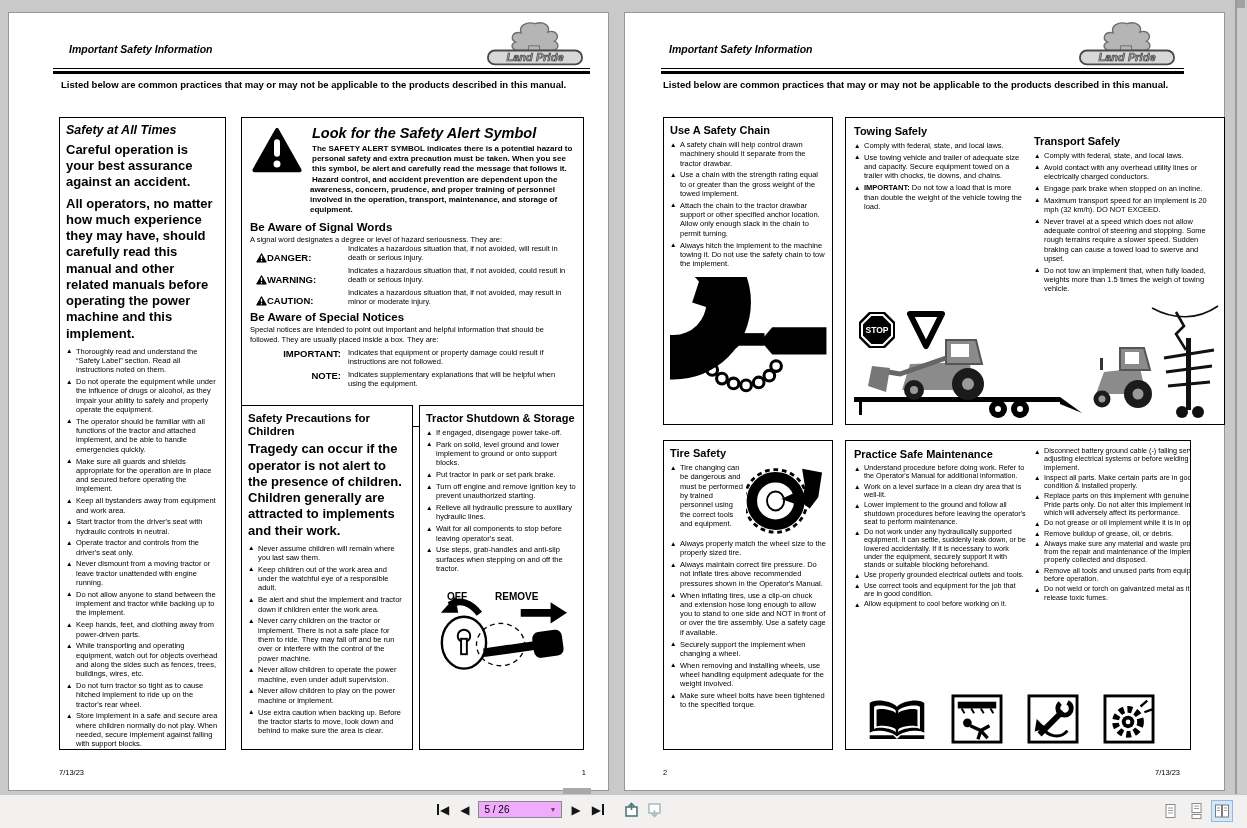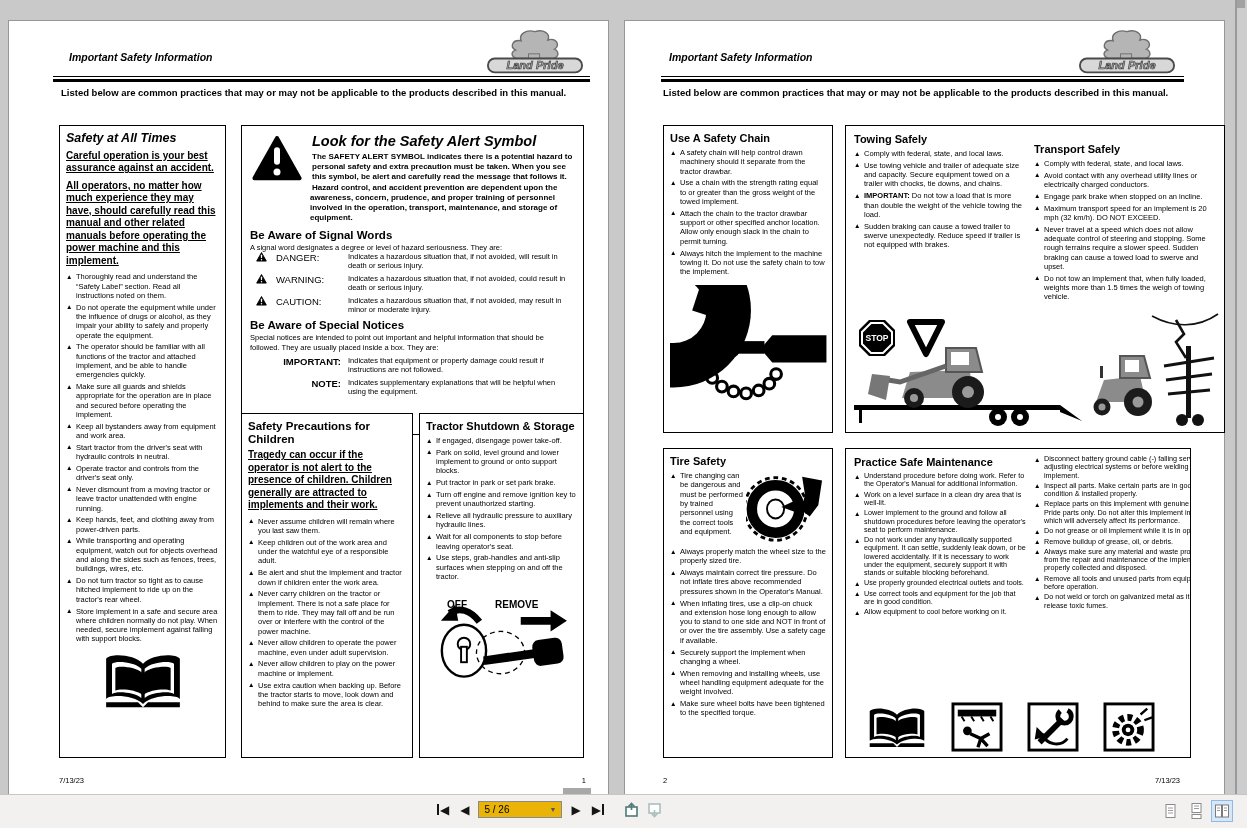--- a/index.html
+++ b/index.html
@@ -1,53 +1,53 @@
 <!DOCTYPE html>
 <html><head>
 <meta charset="utf-8">
 <style>
   html,body{margin:0;padding:0;background:#b9b9b9;}
   .stage{position:relative;width:1247px;height:828px;background:#c9c9c9;overflow:hidden;
          font-family:"Liberation Sans",sans-serif;color:#000;}
-  .page{position:absolute;top:20px;width:601px;height:779px;background:#fff;
+  .page{position:absolute;top:12px;width:601px;height:779px;background:#fff;
         border:1px solid #979797;box-sizing:border-box;}
   #pageL{left:8px;} #pageR{left:624px;}
   .abs{position:absolute;}
   .hdr-title{font-style:italic;font-weight:bold;font-size:10.5px;}
   .rule-thin{height:1px;background:#000;}
   .rule-thick{height:3px;background:#000;}
   .intro{font-weight:bold;font-size:9.5px;line-height:1.2;}
   .box{position:absolute;border:1px solid #000;background:#fff;box-sizing:border-box;
        padding:5px 6px;overflow:hidden;}
   .btitle{font-weight:bold;font-size:11px;line-height:1.1;margin:1px 0 4px;}
   .btitle.it{font-style:italic;font-size:12.5px;}
-  .lead{font-weight:bold;font-size:10px;line-height:1.25;margin:0 0 5px;text-decoration:underline;}
+  .lead{font-weight:bold;font-size:13px;line-height:1.25;margin:0 0 5px;}
   .sm{font-size:7.5px;line-height:1.25;}
   .b{position:relative;padding-left:10px;margin:0 0 2.5px;font-size:7.5px;line-height:1.24;}
   .b::before{content:"▲";position:absolute;left:0;top:0.5px;font-size:6.5px;}
   .dense .b{font-size:7.2px;line-height:1.15;margin-bottom:2px;}
   .alert-title{font-style:italic;font-weight:bold;font-size:14.5px;margin:0 0 3px;}
   .alert-body{font-weight:bold;font-size:8px;line-height:1.28;}
   .h2{font-weight:bold;font-size:11.5px;margin:5px 0 2px;}
   .sigrow{display:flex;margin:0 0 3px;}
-  .siglab{width:98px;display:flex;align-items:flex-start;gap:9px;font-weight:normal;
+  .siglab{width:98px;display:flex;align-items:flex-end;gap:0;font-weight:bold;
           font-size:9.5px;flex:none;padding-left:6px;box-sizing:border-box;}
   .sigtxt{flex:1;font-size:7.5px;line-height:1.25;}
   .notlab{width:98px;flex:none;text-align:right;font-weight:bold;font-size:9.5px;
           padding-right:7px;box-sizing:border-box;}
   .footer{font-size:7.5px;}
   .colT{position:absolute;top:6px;}
   
   .toolbar{position:absolute;left:0;bottom:0;width:1247px;height:33px;background:#f2f1ef;
            border-top:1px solid #c6c6c6;}
   .navgrp{position:absolute;left:435px;top:6px;display:flex;align-items:center;gap:7px;}
   .navbtn{display:flex;align-items:center;gap:1px;cursor:pointer;padding:1px 2px;}
   .tri{font-size:12px;line-height:1;color:#151515;}
   .bar{display:inline-block;width:2px;height:11px;background:#151515;}
-  .pagebox{width:84px;height:17px;background:#eab308;border:1px solid #8a8a8a;display:flex;
+  .pagebox{width:84px;height:17px;background:#f0abfc;border:1px solid #8a8a8a;display:flex;
            align-items:center;font-size:10px;padding:0 5px;box-sizing:border-box;cursor:pointer;}
   .pagebox .caret{margin-left:auto;font-size:7px;color:#555;}
   .viewgrp{position:absolute;right:14px;top:5px;display:flex;gap:4px;align-items:center;}
   .vbtn{width:20px;height:20px;display:flex;align-items:center;justify-content:center;
         border:1px solid transparent;cursor:pointer;}
   .vbtn.active{background:#d6e7f8;border:1px solid #8fb9e6;}
   .histgrp{display:flex;gap:6px;margin-left:10px;align-items:center;}
   
   .vscroll{position:absolute;right:0;top:0;width:10px;height:795px;background:#cdcdcd;
            border-left:2px solid #9a9a9a;cursor:pointer;}
@@ -78,20 +78,21 @@
       <p class="lead">Careful operation is your best assurance against an accident.</p>
       <p class="lead">All operators, no matter how much experience they may have, should carefully read this manual and other related manuals before operating the power machine and this implement.</p>
       <div class="b">Thoroughly read and understand the “Safety Label” section. Read all instructions noted on them.</div>
       <div class="b">Do not operate the equipment while under the influence of drugs or alcohol, as they impair your ability to safely and properly operate the equipment.</div>
       <div class="b">The operator should be familiar with all functions of the tractor and attached implement, and be able to handle emergencies quickly.</div>
       <div class="b">Make sure all guards and shields appropriate for the operation are in place and secured before operating the implement.</div>
       <div class="b">Keep all bystanders away from equipment and work area.</div>
       <div class="b">Start tractor from the driver's seat with hydraulic controls in neutral.</div>
       <div class="b">Operate tractor and controls from the driver's seat only.</div>
       <div class="b">Never dismount from a moving tractor or leave tractor unattended with engine running.</div>
+      <div class="b">Do not allow anyone to stand between the implement and tractor while backing up to the implement.</div>
       <div class="b">Keep hands, feet, and clothing away from power-driven parts.</div>
       <div class="b">While transporting and operating equipment, watch out for objects overhead and along the sides such as fences, trees, buildings, wires, etc.</div>
       <div class="b">Do not turn tractor so tight as to cause hitched implement to ride up on the tractor's rear wheel.</div>
       <div class="b">Store implement in a safe and secure area where children normally do not play. When needed, secure implement against falling with support blocks.</div>
       <div style="text-align:center;margin-top:8px;">
         <svg width="86" height="62" viewBox="0 0 100 74">
           <path d="M50 14 C40 3 12 1 6 8 L6 56 C12 50 40 52 50 62 C60 52 88 50 94 56 L94 8 C88 1 60 3 50 14 Z" fill="#000"></path>
           <path d="M48 20 C40 12 18 10 13 14 L13 50 C18 46 41 48 48 55 Z" fill="#fff"></path>
           <path d="M52 20 C60 12 82 10 87 14 L87 50 C82 46 59 48 52 55 Z" fill="#fff"></path>
           <path d="M49 25 C43 18 21 16 17 19 L17 46 C22 43 43 45 49 51 Z" fill="#000"></path>
@@ -237,21 +238,20 @@
         </g>
       </svg>
     </div>
 
     <div class="box" style="left:220px;top:104px;width:380px;height:308px;padding:0;">
       <div class="colT" style="left:8px;width:172px;">
         <div class="btitle">Towing Safely</div>
         <div class="b">Comply with federal, state, and local laws.</div>
         <div class="b">Use towing vehicle and trailer of adequate size and capacity. Secure equipment towed on a trailer with chocks, tie downs, and chains.</div>
         <div class="b"><b>IMPORTANT:</b> <span>Do not tow a load that is more than double the weight of the vehicle towing the load.</span></div>
-        <div class="b">Sudden braking can cause a towed trailer to swerve unexpectedly. Reduce speed if trailer is not equipped with brakes.</div>
       </div>
       <div class="colT" style="left:188px;width:186px;margin-top:10px;">
         <div class="btitle">Transport Safely</div>
         <div class="b">Comply with federal, state, and local laws.</div>
         <div class="b">Avoid contact with any overhead utility lines or electrically charged conductors.</div>
         <div class="b">Engage park brake when stopped on an incline.</div>
         <div class="b">Maximum transport speed for an implement is 20 mph (32 km/h). DO NOT EXCEED.</div>
         <div class="b">Never travel at a speed which does not allow adequate control of steering and stopping. Some rough terrains require a slower speed. Sudden braking can cause a towed load to swerve and upset.</div>
         <div class="b">Do not tow an implement that, when fully loaded, weights more than 1.5 times the weigh of towing vehicle.</div>
       </div>

